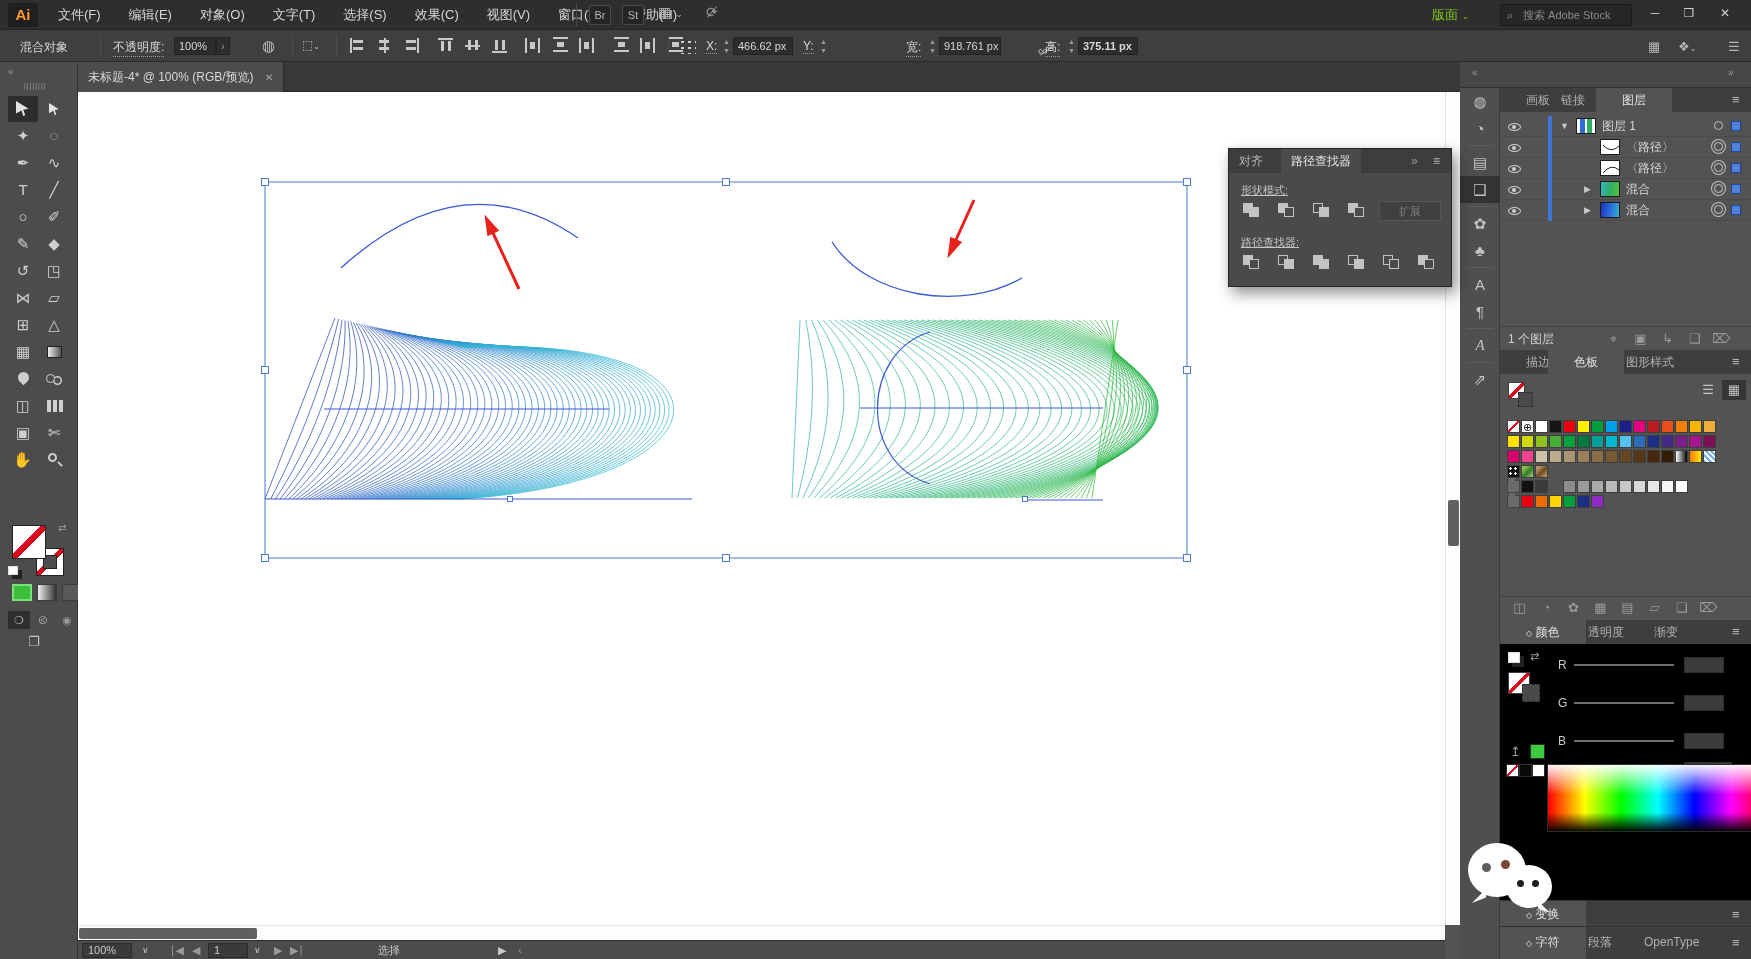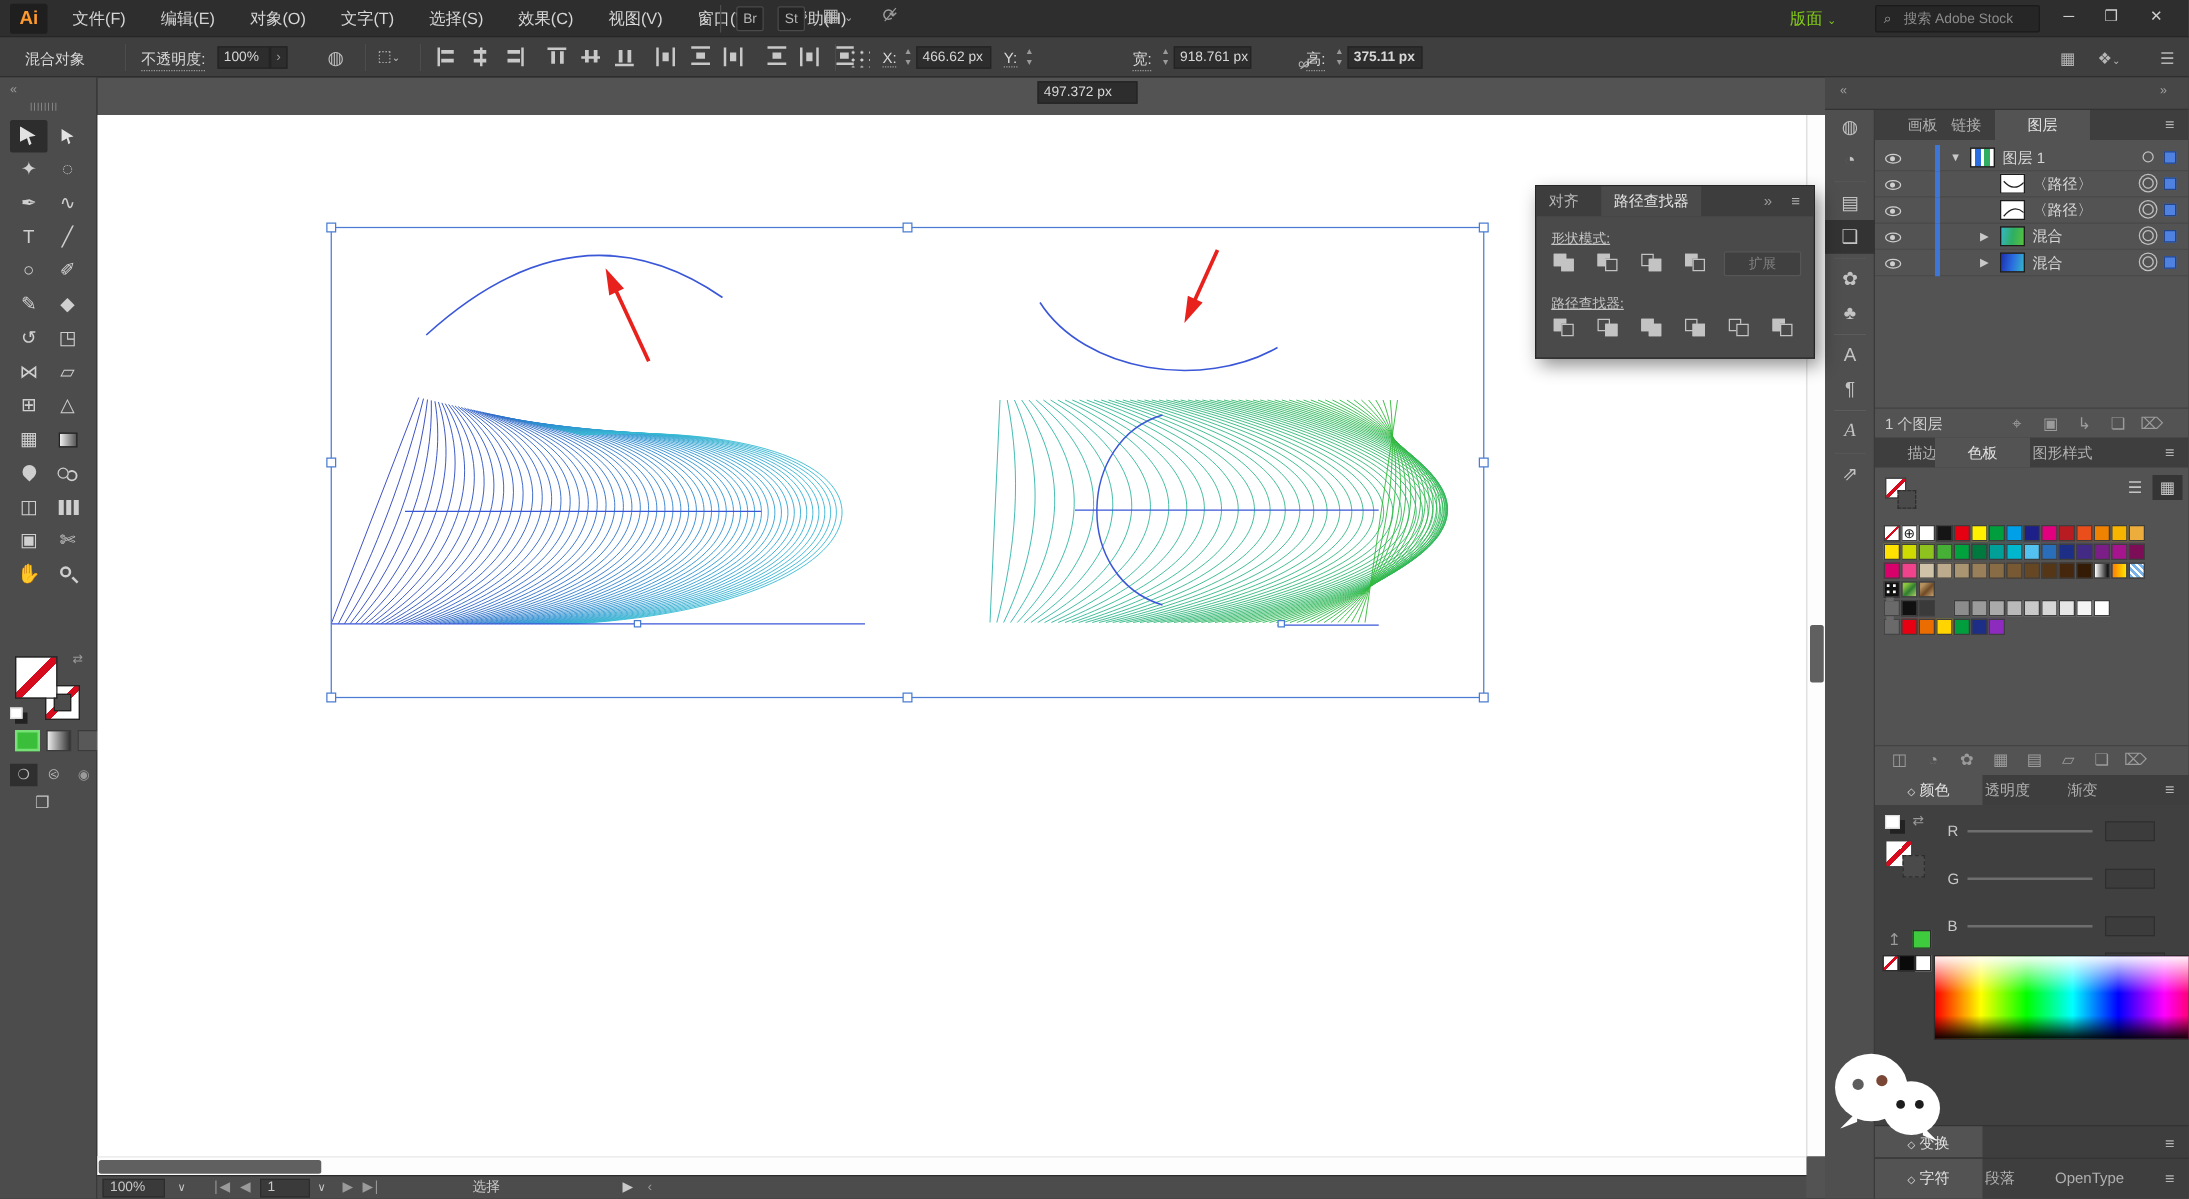--- a/index.html
+++ b/index.html
@@ -192,20 +192,26 @@
     <div class="cb-field" style="left:939px;top:7px;width:62px;">918.761 px</div>
     <span class="ab ic-link" style="left:1017px;top:9px;">∞</span>
     <span class="ab cb-label" style="left:1045px;top:9px;border-bottom:1px dotted #9a9a9a;">高:</span>
     <span class="stepper" style="left:1067px;top:7px;">▲<br>▼</span>
     <div class="cb-field" style="left:1078px;top:7px;width:60px;font-weight:bold;">375.11 px</div>
     <span class="ab menu-ic" style="left:1648px;top:9px;">▦</span>
     <span class="ab menu-ic" style="left:1678px;top:9px;">❖<span style="font-size:8px;">⌄</span></span>
     <span class="ab menu-ic" style="left:1728px;top:9px;">☰</span>
   </div>
 
+  <div id="tabbar" class="ab">
+    <div id="doctab" class="ab">
+      <span>未标题-4* @ 100% (RGB/预览)</span>
+      <span style="color:#a8a8a8;margin-left:8px;font-size:10px;">✕</span>
+    </div>
+  </div>
 
   <div id="toolbar" class="ab">
     <span class="ab dim" style="left:8px;top:4px;font-size:10px;">«</span>
     <div class="ab dim" style="left:24px;top:20px;font-size:7px;letter-spacing:1px;">||||||||</div>
     <div id="tools" class="ab">
         <div class="tool active">
           <div class="cursor"></div>
         </div>
         <div class="tool">
           <div class="cursor small"></div>
@@ -591,21 +597,21 @@
         <div style="height: 15px;"><span class="sw" style="background: rgb(216, 0, 107);"></span><span class="sw" style="background: rgb(241, 66, 140);"></span><span class="sw" style="background: rgb(206, 194, 168);"></span><span class="sw" style="background: rgb(188, 171, 140);"></span><span class="sw" style="background: rgb(170, 149, 114);"></span><span class="sw" style="background: rgb(153, 128, 90);"></span><span class="sw" style="background: rgb(136, 108, 69);"></span><span class="sw" style="background: rgb(119, 89, 51);"></span><span class="sw" style="background: rgb(102, 71, 36);"></span><span class="sw" style="background: rgb(85, 54, 23);"></span><span class="sw" style="background: rgb(68, 39, 12);"></span><span class="sw" style="background: rgb(51, 27, 6);"></span><span class="sw grad-bw"></span><span class="sw grad-oy"></span><span class="sw pat-blue"></span></div>
         <div style="height: 15px;"><span class="sw pat-dots"></span><span class="sw pat-green"></span><span class="sw pat-brown"></span></div>
         <div style="height: 15px;"><span class="sw folder"></span><span class="sw" style="background: rgb(16, 16, 16);"></span><span class="sw" style="background: rgb(58, 58, 58);"></span><span class="sw gap"></span><span class="sw" style="background: rgb(140, 140, 140);"></span><span class="sw" style="background: rgb(155, 155, 155);"></span><span class="sw" style="background: rgb(170, 170, 170);"></span><span class="sw" style="background: rgb(185, 185, 185);"></span><span class="sw" style="background: rgb(200, 200, 200);"></span><span class="sw" style="background: rgb(215, 215, 215);"></span><span class="sw" style="background: rgb(230, 230, 230);"></span><span class="sw" style="background: rgb(245, 245, 245);"></span><span class="sw" style="background: rgb(255, 255, 255);"></span></div>
         <div style="height: 15px;"><span class="sw folder"></span><span class="sw" style="background: rgb(230, 0, 18);"></span><span class="sw" style="background: rgb(235, 108, 0);"></span><span class="sw" style="background: rgb(255, 212, 0);"></span><span class="sw" style="background: rgb(0, 158, 61);"></span><span class="sw" style="background: rgb(29, 46, 135);"></span><span class="sw" style="background: rgb(141, 43, 191);"></span></div>
       </div>
     <div class="ab" style="left:0;top:246px;width:251px;height:24px;border-top:1px solid #434343;">
       <span id="swatch-foot-icons" class="ab" style="left:6px;top:0;"><span class="foot-ic">◫</span><span class="foot-ic">◔</span><span class="foot-ic">✿</span><span class="foot-ic">▦</span><span class="foot-ic">▤</span><span class="foot-ic">▱</span><span class="foot-ic">❏</span><span class="foot-ic">⌦</span></span>
     </div>
   </div>
 
-  <div class="ab" style="left:1500px;top:620px;width:251px;height:280px;background:#404040;">
+  <div class="ab" style="left:1500px;top:620px;width:251px;height:280px;background:#000000;">
     <div class="panel-tabs" style="left:0;top:0;">
       <span class="ptab2 active" style="left:0;"><span style="font-size:8px;">◇</span> <span>颜色</span></span>
       <span class="ptab2" style="left:62px;">透明度</span>
       <span class="ptab2" style="left:128px;">渐变</span>
       <span class="pmenu" style="left:232px;top:4px;">≡</span>
     </div>
     <div class="ab" style="left:8px;top:32px;width:12px;height:11px;border:1px solid #ddd;background:#fff;box-shadow:4px 4px 0 #222;"></div>
     <span class="ab dim" style="left:30px;top:30px;font-size:11px;">⇄</span>
     <div class="ab sw none" style="left:8px;top:52px;width:22px;height:22px;"></div>
     <div class="ab" style="left:22px;top:64px;width:18px;height:18px;border:1px dashed #2e2e2e;background:#4a4a4a;"></div>

